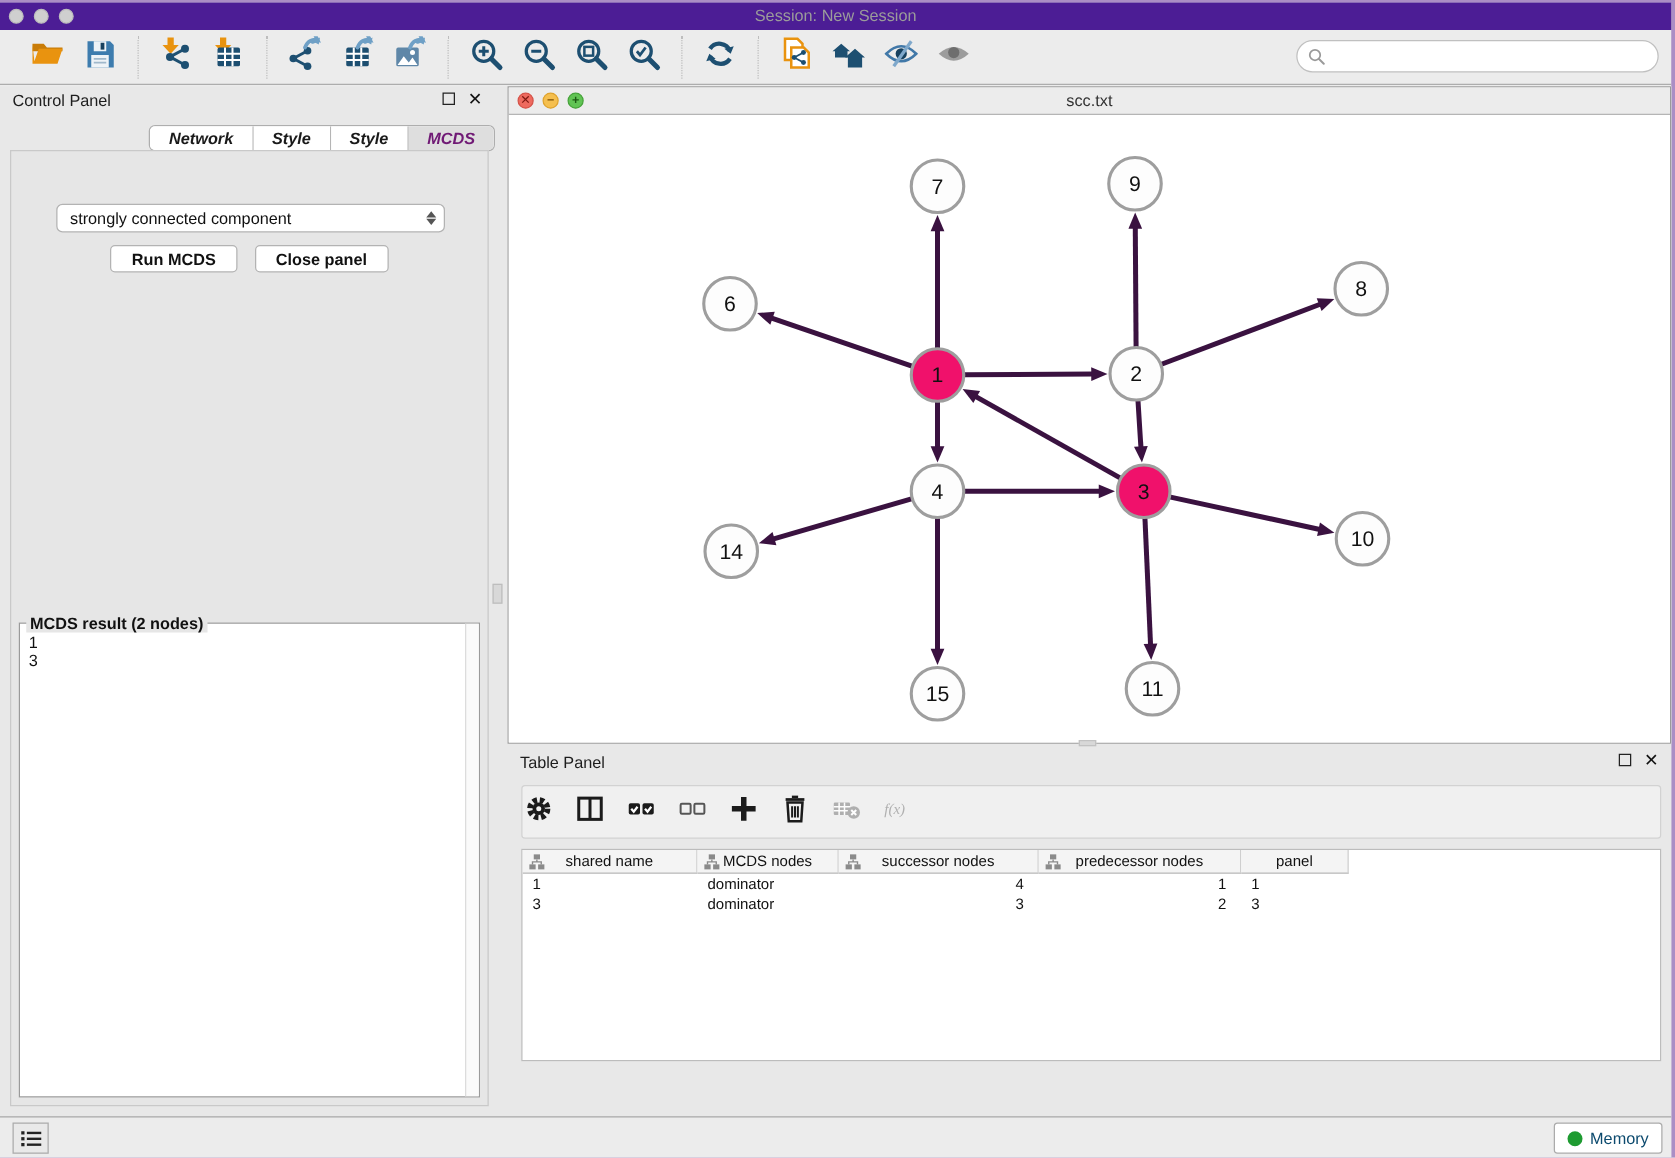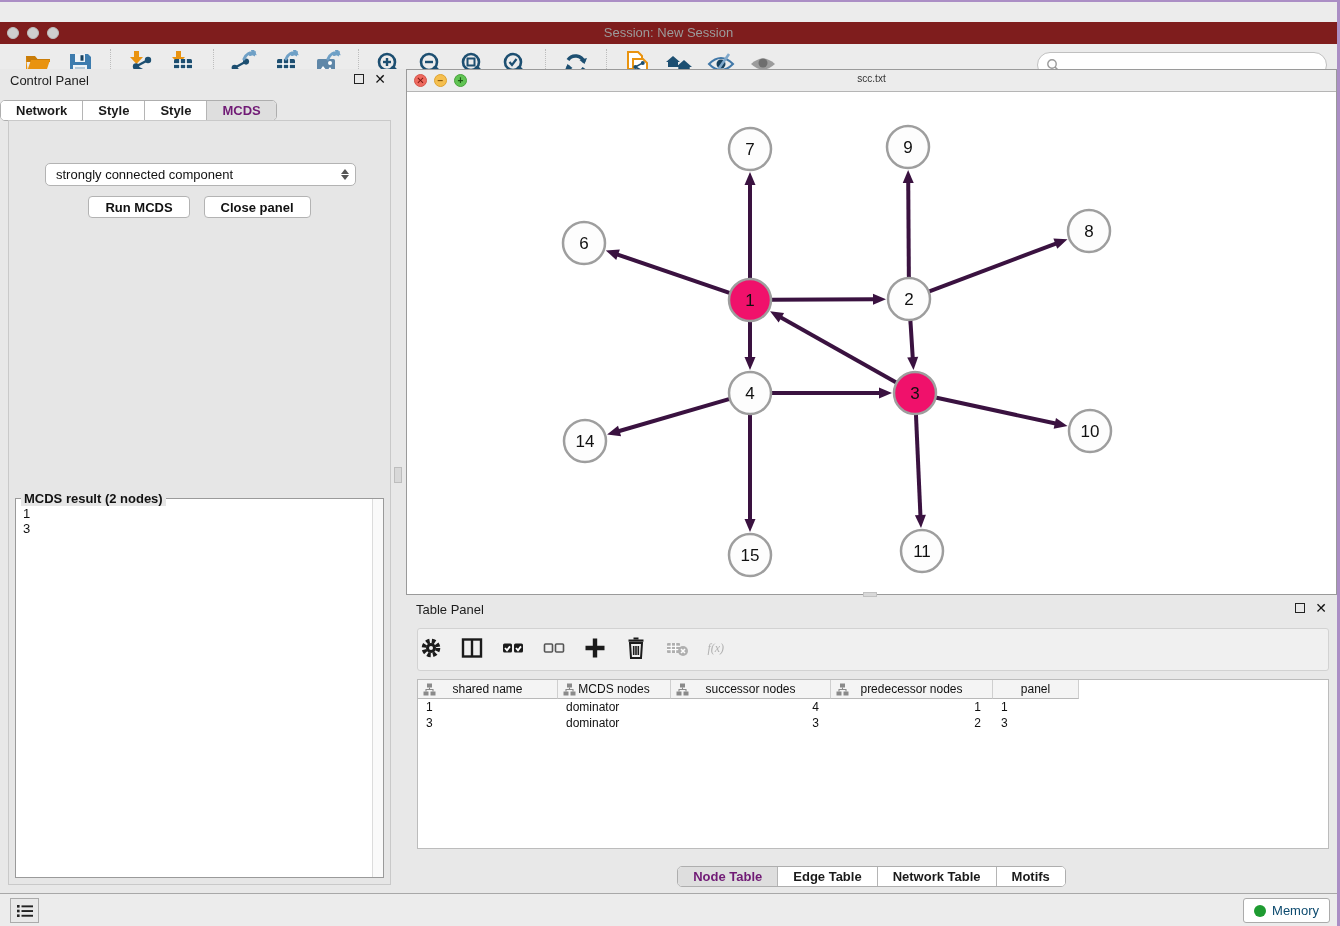--- a/index.html
+++ b/index.html
@@ -1,21 +1,21 @@
 <!DOCTYPE html>
 <html><head>
 <meta charset="utf-8">
 <style>
   * { margin:0; padding:0; box-sizing:border-box; }
   html,body { width:1340px; height:926px; font-family:"Liberation Sans","DejaVu Sans",sans-serif; }
   body { background:#ab8ec5; position:relative; overflow:hidden; }
   .app { position:absolute; top:2px; left:0; right:3px; bottom:0; background:#ececec; }
 
   
-  .titlebar { position:relative; height:22px; background:#7f1d1d;margin-top:20px; }
+  .titlebar { position:relative; height:22px; background:#4c1d95; }
   .tl-group { position:absolute; left:7px; top:5px; display:flex; gap:8px; }
   .tl { width:12px; height:12px; border-radius:50%; background:#cfcfcf; border:1px solid #bdbdbd; }
   .win-title { position:absolute; left:0; right:0; top:3px; text-align:center; font-size:13px; color:#9b9b9b; }
 
   
   .toolbar { position:relative; height:44px; border-bottom:1px solid #adadad; display:flex; align-items:center; padding-left:8px; }
   .tb-group { display:flex; align-items:center; gap:10px; padding:0 14px; }
   .tb-sep { width:1px; height:34px; border-left:1px dotted #bdbdbd; }
   .tbtn { width:32px; height:32px; display:flex; align-items:center; justify-content:center; cursor:default; }
   .tbtn svg { width:28px; height:28px; }
@@ -27,21 +27,21 @@
   .content { position:absolute; top:67px; bottom:33px; left:0; right:0; background:#e8e8e8; }
 
   
   .panel-head { position:absolute; top:4px; left:10px; font-size:13px; color:#1d1d1d; }
   .panel-icons { position:absolute; top:5px; right:10px; display:flex; gap:10px; align-items:center; }
   .float-ic { width:10px; height:10px; border:1.6px solid #222; }
   .close-ic { font-size:14px; font-weight:bold; color:#111; line-height:10px; }
 
   
   .control-panel { position:absolute; left:0; top:0; width:396px; bottom:0; }
-  .cp-tabs { position:absolute; top:31px; left:0; right:0; display:flex; justify-content:flex-start; }
+  .cp-tabs { position:absolute; top:31px; left:0; right:0; display:flex; justify-content:flex-end;font-style:italic; }
   .seg-tabs { display:flex; border:1px solid #aeaeae; border-radius:5px; overflow:hidden; background:#fff; height:21px; }
   .seg-tab { padding:0 15px; font-size:13px; font-weight:bold; color:#1a1a1a; background:#fff; display:flex; align-items:center; border-right:1px solid #b5b5b5; cursor:default; }
   .seg-tab:last-child { border-right:none; }
   .seg-tab.active { background:#dedede; color:#701a75; }
   .cp-body { position:absolute; left:8px; right:5px; top:51px; bottom:8px; border:1px solid #c9c9c9; background:#e6e6e6; }
   .opt-label { position:absolute; top:20px; left:0; right:0; text-align:center; font-size:13px; font-weight:bold; color:#111; }
   .combo { position:absolute; left:36px; top:42px; width:311px; height:23px; background:#fff; border:1px solid #b3b3b3; border-radius:5px; display:flex; align-items:center; padding:0 6px 0 10px; font-size:13px; color:#111; }
   .combo .arrows { margin-left:auto; display:flex; flex-direction:column; gap:1px; align-items:center; }
   .combo .arrows i { display:block; width:0; height:0; border-left:4px solid transparent; border-right:4px solid transparent; }
   .combo .arrows i.up { border-bottom:5px solid #555; }
@@ -59,21 +59,21 @@
   .h-grip { position:absolute; left:456px; top:522px; width:14px; height:5px; background:#d8d8d8; border:1px solid #c2c2c2; }
 
   
   .net-window { position:absolute; left:406px; top:0; right:0; height:526px; border:1px solid #9a9a9a; background:#fff; }
   .net-titlebar { position:relative; height:22px; background:#ececec; border-bottom:1px solid #b5b5b5; }
   .net-tl { position:absolute; left:7px; top:4px; display:flex; gap:7px; }
   .mac-light { width:13px; height:13px; border-radius:50%; font-size:10px; font-weight:bold; display:flex; align-items:center; justify-content:center; line-height:1; }
   .mac-red { background:#ee6a5f; border:1px solid #d5544a; color:#7c1710; }
   .mac-yellow { background:#f5bf4f; border:1px solid #dfa32e; color:#8a5a0a; }
   .mac-green { background:#61c454; border:1px solid #47a33b; color:#1d5a14; }
-  .net-title { position:absolute; left:0; right:0; top:3px; text-align:center; font-size:10px; color:#333; }
+  .net-title { position:absolute; left:0; right:0; top:3px; text-align:center; font-size:13px; color:#333; }
   .net-canvas { position:absolute; left:0; right:0; top:22px; bottom:0; background:#fff; }
 
   
   .table-panel { position:absolute; left:406px; top:529px; right:0; bottom:0;text-align:right; }
   .tp-toolbar { position:absolute; left:11px; right:8px; top:30px; height:43px; background:#f0f0f0; border:1px solid #d2d2d2; border-radius:3px; display:flex; align-items:center; gap:15px; padding-left:0; }
   .tp-btn { width:26px; height:26px; display:flex; align-items:center; justify-content:center; }
   .tp-btn svg { width:24px; height:24px; }
   .tp-btn.disabled { opacity:.9; }
   .tp-table { position:absolute; left:11px; right:8px; top:81px; height:170px; background:#fff; border:1px solid #bcbcbc; overflow:hidden; }
   .thead { display:flex; height:19px; }
@@ -500,28 +500,20 @@
             <div class="td" style="width: 86px;">1</div>
           </div>
           <div class="trow">
             <div class="td" style="width: 140px;">3</div>
             <div class="td" style="width: 113px;">dominator</div>
             <div class="td r" style="width: 160px;">3</div>
             <div class="td r" style="width: 162px;">2</div>
             <div class="td" style="width: 86px;">3</div>
           </div>
         </div>
-      <div class="tp-tabs">
-          <div class="seg-tabs" id="tp-tabs">
-            <div class="seg-tab active">Node Table</div>
-            <div class="seg-tab">Edge Table</div>
-            <div class="seg-tab">Network Table</div>
-            <div class="seg-tab">Motifs</div>
-          </div>
-        </div>
     </div>
   </div>
 
   <div class="statusbar">
     <div class="list-btn">
       <svg width="18" height="16" viewBox="0 0 18 16">
         <rect x="1" y="2" width="2.6" height="2.6" fill="#222"></rect>
           <rect x="5.5" y="2.4" width="11.5" height="1.9" fill="#222"></rect>
         <rect x="1" y="6.7" width="2.6" height="2.6" fill="#222"></rect>
           <rect x="5.5" y="7.1" width="11.5" height="1.9" fill="#222"></rect>

